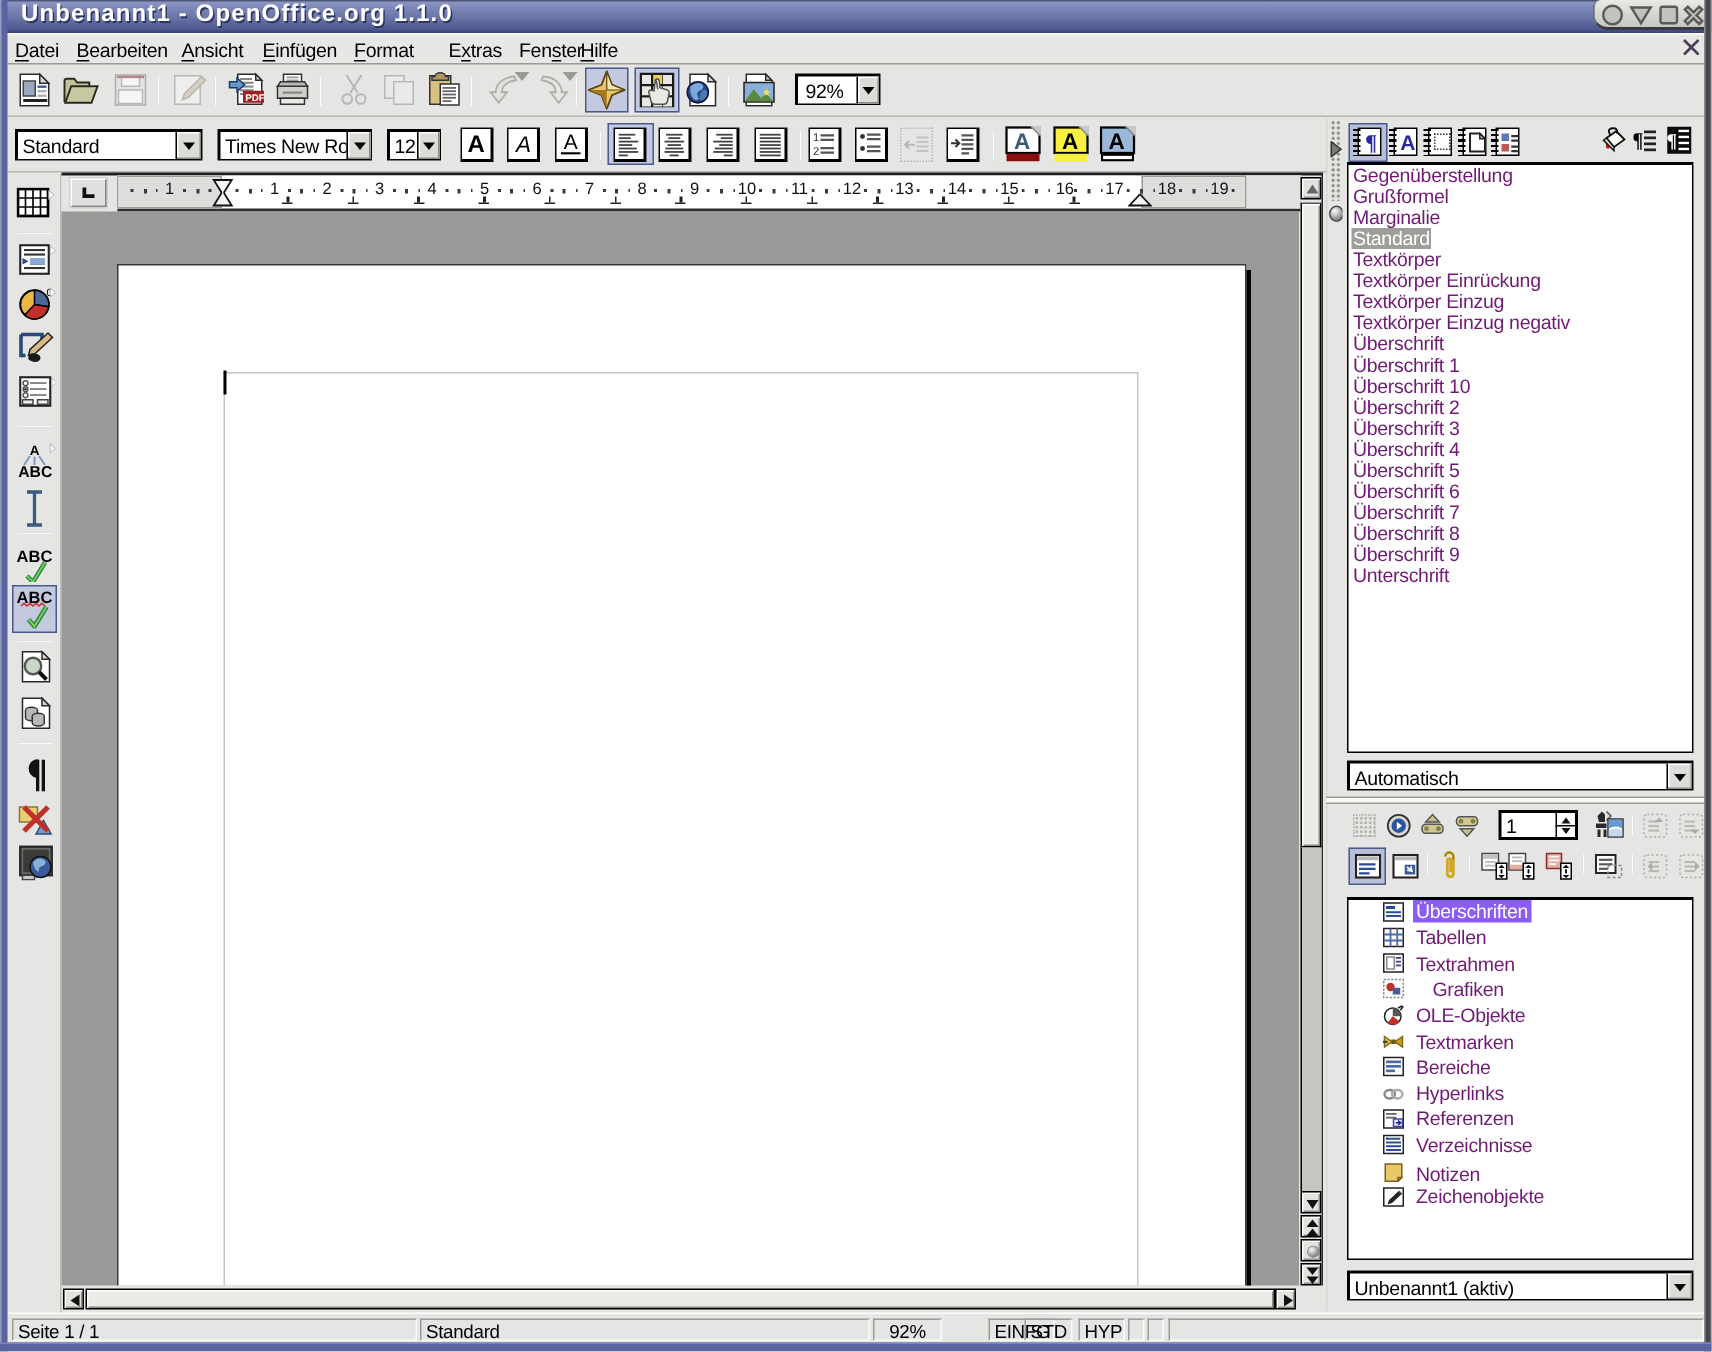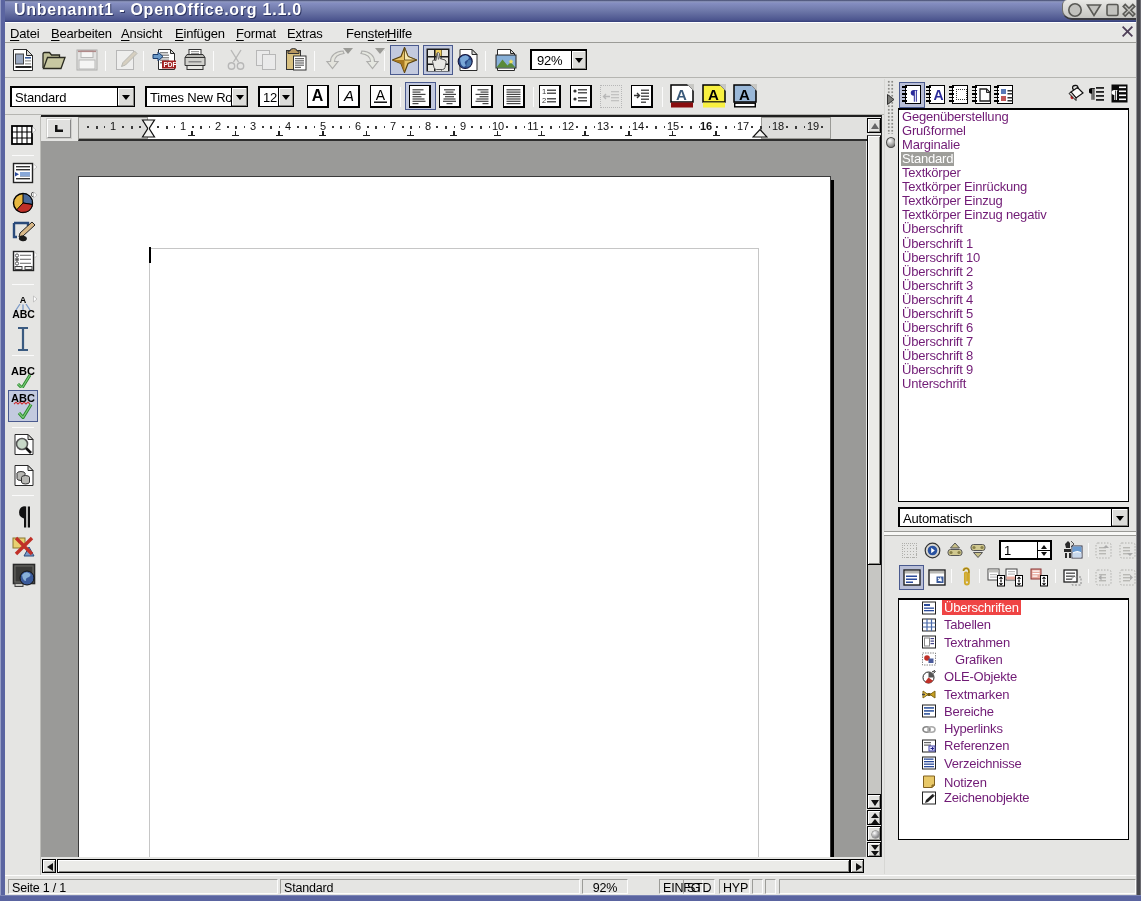--- a/index.html
+++ b/index.html
@@ -74,21 +74,21 @@
 </g>
 </svg>
   </div>
 
 <div class="abs" id="menubar">
 <span class="mi" style="left:5px"><u>D</u>atei</span>
 <span class="mi" style="left:46px"><u>B</u>earbeiten</span>
 <span class="mi" style="left:116px"><u>A</u>nsicht</span>
 <span class="mi" style="left:170px"><u>E</u>infügen</span>
 <span class="mi" style="left:231px"><u>F</u>ormat</span>
-<span class="mi" style="left:282px">E<u>x</u>tras</span>
+<span class="mi" style="left:294px">E<u>x</u>tras</span>
 <span class="mi" style="left:341px">Fen<u>s</u>ter</span>
 <span class="mi" style="left:382px"><u>H</u>ilfe</span>
 <svg id="menu-close" class="abs" viewBox="0 0 13 13">
       <path d="M1.5 0 L6.5 5 L11.5 0 L13 1.5 L8 6.5 L13 11.5 L11.5 13 L6.5 8 L1.5 13 L0 11.5 L5 6.5 L0 1.5 Z" fill="#4e3f58"></path>
     </svg>
 </div>
 
 <div class="abs" id="tb1">
 <svg class="icon" style="left:6px;top:4px" width="24" height="24" viewBox="0 0 24 24">
       <path d="M2.5 1.5 h13 l6 6 v15 h-19 z" fill="#fff" stroke="#2a2a2a"></path>
@@ -556,21 +556,21 @@
       <b style="position:absolute;left:271.0px;top:3px;width:16px;text-align:center;font-weight:normal;font-size:11px;color:#111;background:#fff">6</b>
       <b style="position:absolute;left:306.0px;top:3px;width:16px;text-align:center;font-weight:normal;font-size:11px;color:#111;background:#fff">7</b>
       <b style="position:absolute;left:341.0px;top:3px;width:16px;text-align:center;font-weight:normal;font-size:11px;color:#111;background:#fff">8</b>
       <b style="position:absolute;left:376.0px;top:3px;width:16px;text-align:center;font-weight:normal;font-size:11px;color:#111;background:#fff">9</b>
       <b style="position:absolute;left:411.0px;top:3px;width:16px;text-align:center;font-weight:normal;font-size:11px;color:#111;background:#fff">10</b>
       <b style="position:absolute;left:446.0px;top:3px;width:16px;text-align:center;font-weight:normal;font-size:11px;color:#111;background:#fff">11</b>
       <b style="position:absolute;left:481.0px;top:3px;width:16px;text-align:center;font-weight:normal;font-size:11px;color:#111;background:#fff">12</b>
       <b style="position:absolute;left:516.0px;top:3px;width:16px;text-align:center;font-weight:normal;font-size:11px;color:#111;background:#fff">13</b>
       <b style="position:absolute;left:551.0px;top:3px;width:16px;text-align:center;font-weight:normal;font-size:11px;color:#111;background:#fff">14</b>
       <b style="position:absolute;left:586.0px;top:3px;width:16px;text-align:center;font-weight:normal;font-size:11px;color:#111;background:#fff">15</b>
-      <b style="position:absolute;left:621.0px;top:3px;width:16px;text-align:left;font-weight:bold;font-size:11px;color:#111;background:#fff">16</b>
+      <b style="position:absolute;left:621.0px;top:3px;width:16px;text-align:right;font-weight:normal;font-size:11px;color:#111;background:#fff">16</b>
       <b style="position:absolute;left:656.0px;top:3px;width:16px;text-align:center;font-weight:normal;font-size:11px;color:#111;background:#fff">17</b>
       <b style="position:absolute;left:691.0px;top:3px;width:16px;text-align:center;font-weight:normal;font-size:11px;color:#111;background:#dddddb">18</b>
       <b style="position:absolute;left:726.0px;top:3px;width:16px;text-align:center;font-weight:normal;font-size:11px;color:#111;background:#dddddb">19</b>
       <i style="position:absolute;left:112.0px;top:14px;width:1.6px;height:4px;background:#222"></i>
       <i style="position:absolute;left:109.2px;top:17.5px;width:7px;height:1.6px;background:#222"></i>
       <i style="position:absolute;left:155.7px;top:14px;width:1.6px;height:4px;background:#222"></i>
       <i style="position:absolute;left:152.9px;top:17.5px;width:7px;height:1.6px;background:#222"></i>
       <i style="position:absolute;left:199.4px;top:14px;width:1.6px;height:4px;background:#222"></i>
       <i style="position:absolute;left:196.6px;top:17.5px;width:7px;height:1.6px;background:#222"></i>
       <i style="position:absolute;left:243.1px;top:14px;width:1.6px;height:4px;background:#222"></i>
@@ -876,21 +876,21 @@
     </svg>
     <div class="whitebox" style="left:3px;top:519px;width:231px;height:242px"></div>
     <svg style="position:absolute;left:27px;top:521.5px" width="14" height="14" viewBox="0 0 14 14">
       <rect x="0.5" y="1" width="13" height="12" fill="#fff" stroke="#222"></rect>
       <rect x="2" y="3" width="6" height="2" fill="#2a4a9a"></rect>
       <g fill="#2a4a9a">
         <rect x="2" y="6.5" width="10" height="1.3"></rect>
         <rect x="2" y="9" width="10" height="1.3"></rect>
       </g>
     </svg>
-    <div class="slist" style="position:absolute;left:47px;top:521.0px;height:15px;line-height:15px;background:#ef4444;color:#fff;padding:0 2px">Überschriften</div>
+    <div class="slist" style="position:absolute;left:47px;top:521.0px;height:15px;line-height:15px;background:#8b5cf6;color:#fff;padding:0 2px">Überschriften</div>
     <svg style="position:absolute;left:27px;top:538.8px" width="14" height="14" viewBox="0 0 14 14">
       <rect x="0.5" y="1" width="13" height="12" fill="#fff" stroke="#222"></rect>
       <path d="M0.5 5 h13 M0.5 9 h13 M5 1 v12 M9.5 1 v12" stroke="#4a6aaa" stroke-width="1.2"></path>
     </svg>
     <div class="slist" style="position:absolute;left:47px;top:538.3px;height:15px;line-height:15px;padding:0 2px">Tabellen</div>
     <svg style="position:absolute;left:27px;top:556.1px" width="14" height="14" viewBox="0 0 14 14">
       <rect x="0.5" y="1" width="13" height="12" fill="#fff" stroke="#222"></rect>
       <rect x="2.5" y="3" width="5" height="8" fill="none" stroke="#888"></rect>
       <g fill="#448">
         <rect x="8.5" y="3" width="3.5" height="1.2"></rect>
@@ -958,20 +958,24 @@
       <path d="M1.5 2 h11 v9 l-2.5 2.5 h-8.5 z" fill="#e8c868" stroke="#806020"></path>
       <path d="M12.5 11 l-2.5 2.5 v-2.5 z" fill="#c8a030" stroke="#806020"></path>
     </svg>
     <div class="slist" style="position:absolute;left:47px;top:696px;height:15px;line-height:15px;padding:0 2px">Notizen</div>
     <svg style="position:absolute;left:27px;top:711.8px" width="14" height="14" viewBox="0 0 14 14">
       <rect x="0.5" y="1" width="13" height="12" fill="#fff" stroke="#222"></rect>
       <path d="M10.5 3 l2 2 l-6.5 6 l-3 1 l1-3 z" fill="#222"></path>
       <path d="M10.5 3 l2 2" stroke="#555"></path>
     </svg>
     <div class="slist" style="position:absolute;left:47px;top:711.3px;height:15px;line-height:15px;padding:0 2px">Zeichenobjekte</div>
+    <div class="combo" style="left:3px;top:768px;width:231px;height:20px">
+      <span class="ctext">Unbenannt1 (aktiv)</span>
+      <div class="cbtn" style="width:17px"></div>
+    </div>
   </div>
 
 <div class="abs" id="statusbar">
   <div class="sfield" style="left:3px;width:270px">Seite 1 / 1</div>
   <div class="sfield" style="left:275px;width:300px">Standard</div>
   <div class="sfield" style="left:577px;width:46px;text-align:center">92%</div>
   <div class="sfield" style="left:654px;width:44px;text-align:right">EINFG</div>
   <div class="sfield" style="left:678px;width:32px;text-align:center">STD</div>
   <div class="sfield" style="left:714px;width:31px;text-align:center">HYP</div>
   <div class="sfield" style="left:747px;width:11px"></div>

